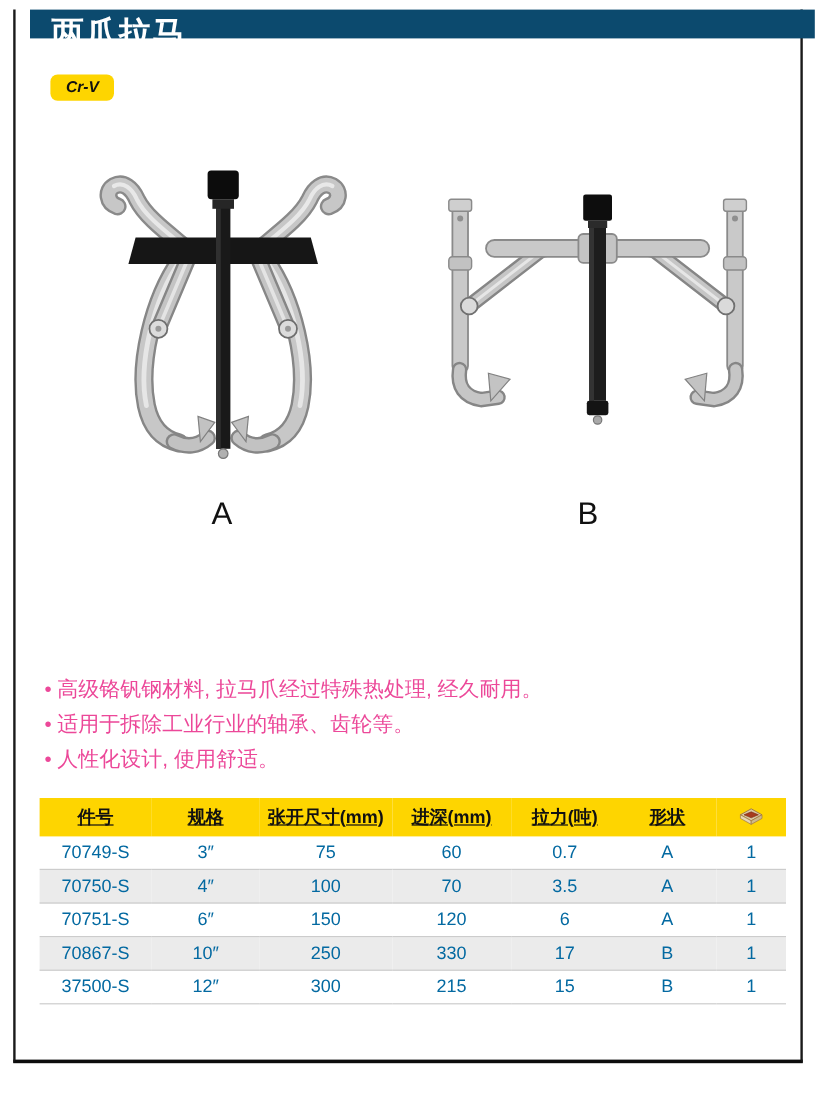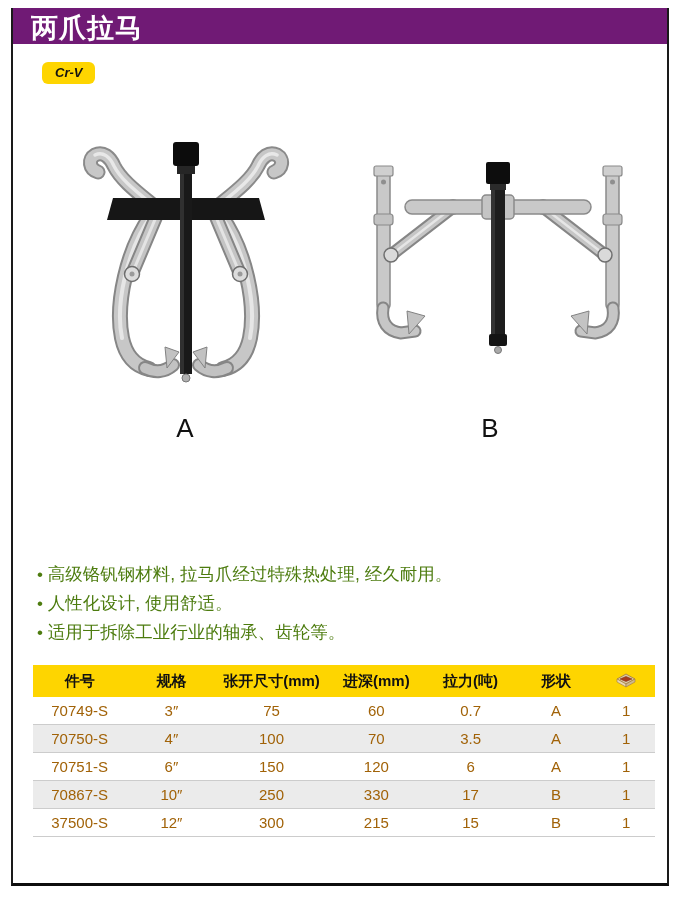--- a/index.html
+++ b/index.html
@@ -6,52 +6,52 @@
   body{
     width:686px;height:912px;background:#ffffff;position:relative;overflow:hidden;
     font-family:"Liberation Sans","DejaVu Sans",sans-serif;color:#111;
   }
   .sheet{
     position:absolute;left:11px;top:8px;width:658px;height:878px;
     border-left:2px solid #1a1a1a;border-right:2px solid #1a1a1a;border-bottom:3px solid #0d0d0d;
     box-sizing:border-box;background:#fff;
   }
   .titlebar{
-    position:absolute;left:0;top:0;width:100%;height:36px;background:#701a75;
+    position:absolute;left:12px;top:0;width:100%;height:24px;background:#0c4a6e;
     color:#fff;font-size:27px;font-weight:700;line-height:40px;
     padding-left:18px;box-sizing:border-box;letter-spacing:1px;
   }
   .crv-badge{
     position:absolute;left:29px;top:54px;background:#fed500;color:#111;
     font-size:13px;font-weight:700;font-style:italic;
     padding:3px 13px 4px 13px;border-radius:6px;
   }
   .img-a{position:absolute;left:48px;top:128px;}
   .img-b{position:absolute;left:340px;top:150px;}
   .shape-label{
     position:absolute;width:60px;text-align:center;top:405px;
     font-size:26px;color:#111;
   }
   .label-a{left:142px;}
   .label-b{left:447px;}
   .features{
     position:absolute;left:24px;top:552px;margin:0;padding:0;list-style:none;
-    font-size:17.5px;line-height:29px;color:#4d7c0f;
+    font-size:17.5px;line-height:29px;color:#ec4899;
   }
   .features li::before{content:"\2022\00a0";font-size:17px;}
   .spec-table{
     position:absolute;left:20px;top:657px;width:622px;
     border-collapse:collapse;table-layout:fixed;
   }
   .spec-table th{
     background:#fed500;height:32px;font-size:15px;font-weight:700;
-    text-align:center;padding:0;color:#111;
+    text-align:center;padding:0;color:#111;text-decoration:underline;
   }
   .spec-table td{
-    height:27px;font-size:15px;text-align:center;padding:0;color:#a16207;
+    height:27px;font-size:15px;text-align:center;padding:0;color:#0369a1;
     border-bottom:1px solid #cccccc;
   }
   .spec-table tbody tr:nth-child(even){background:#ebebeb;}
   .icon-cell{vertical-align:middle;}
 </style>
 </head>
 <body>
 
 <div class="sheet">
 
@@ -124,22 +124,22 @@
     <rect x="137" y="26" width="16" height="6" fill="#2b2b2b"></rect>
     <rect x="136" y="176" width="18" height="12" rx="2" fill="#141414"></rect>
     <circle cx="145" cy="192" r="3.5" fill="#a9a9a9" stroke="#777777" stroke-width="1"></circle>
   </svg>
 
   <div class="shape-label label-a">A</div>
   <div class="shape-label label-b">B</div>
 
   <ul class="features">
     <li>高级铬钒钢材料, 拉马爪经过特殊热处理, 经久耐用。</li>
+    <li>适用于拆除工业行业的轴承、齿轮等。</li>
     <li>人性化设计, 使用舒适。</li>
-    <li>适用于拆除工业行业的轴承、齿轮等。</li>
   </ul>
 
   <table class="spec-table">
     <colgroup>
       <col style="width:15%">
         <col style="width:14.5%">
         <col style="width:17.7%">
       <col style="width:16%">
         <col style="width:14.3%">
         <col style="width:13.2%">

